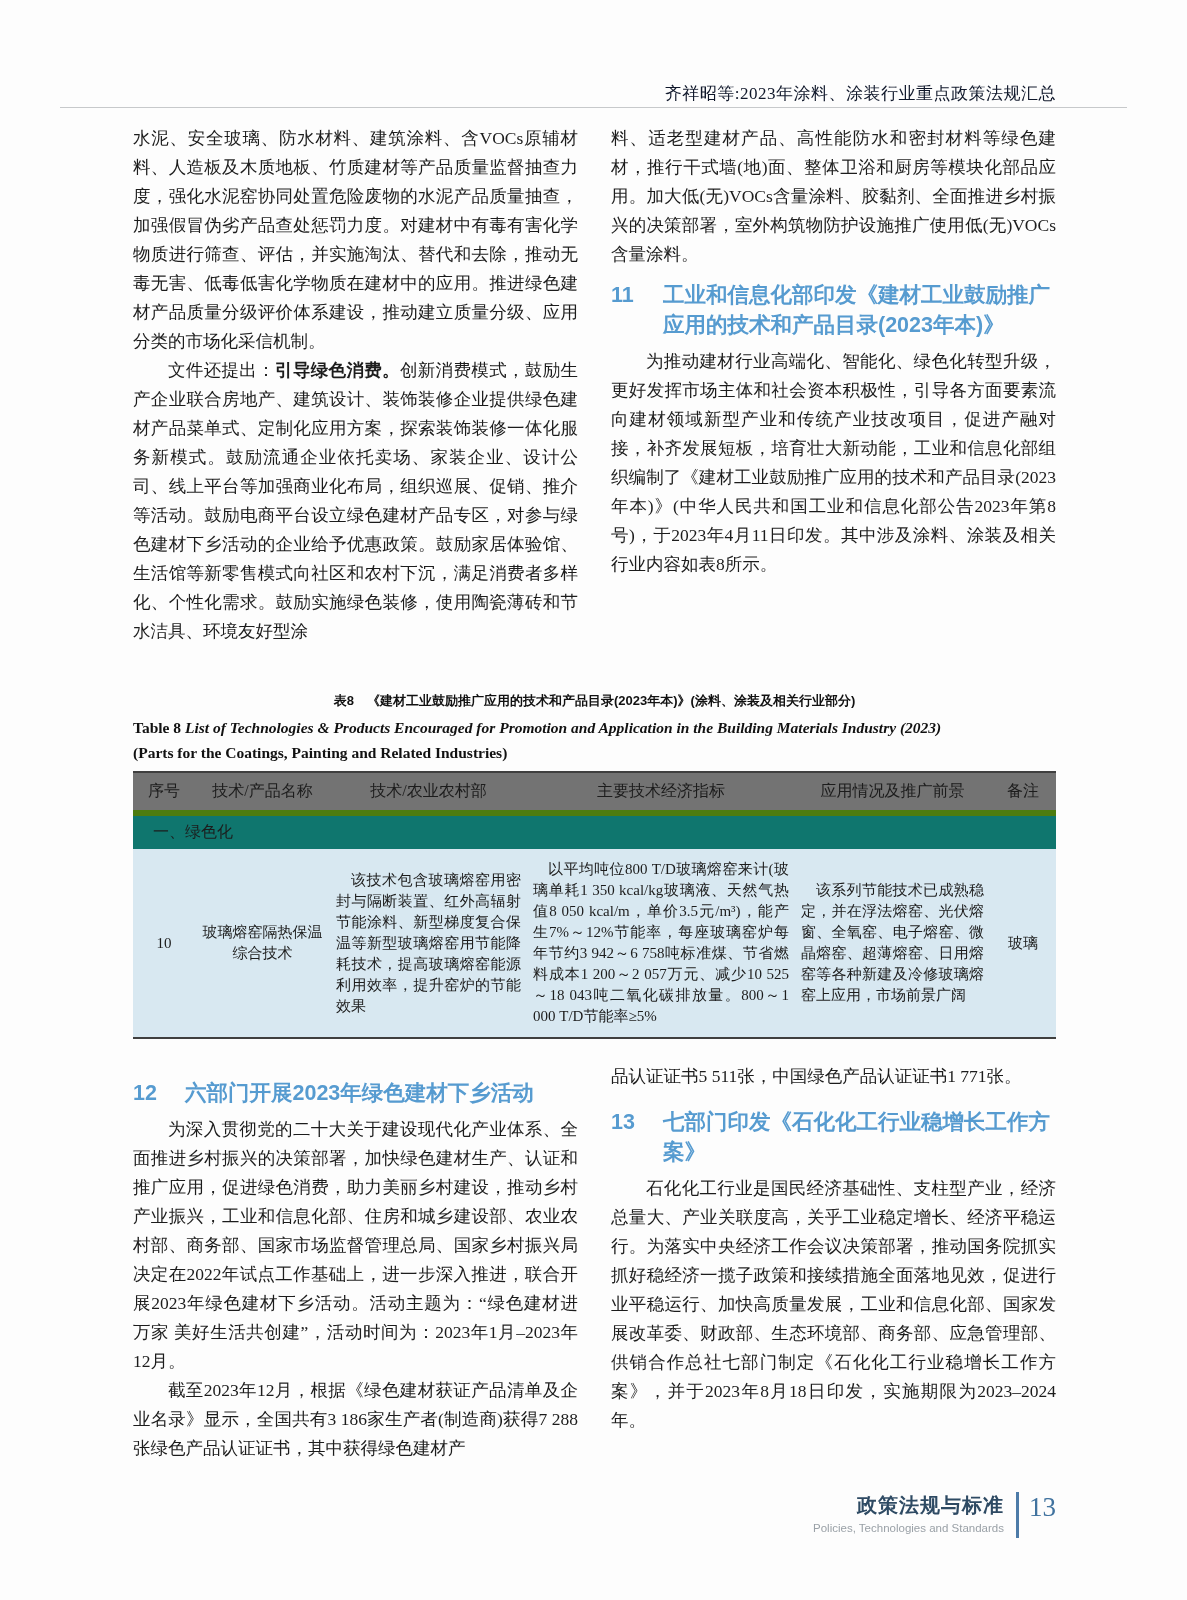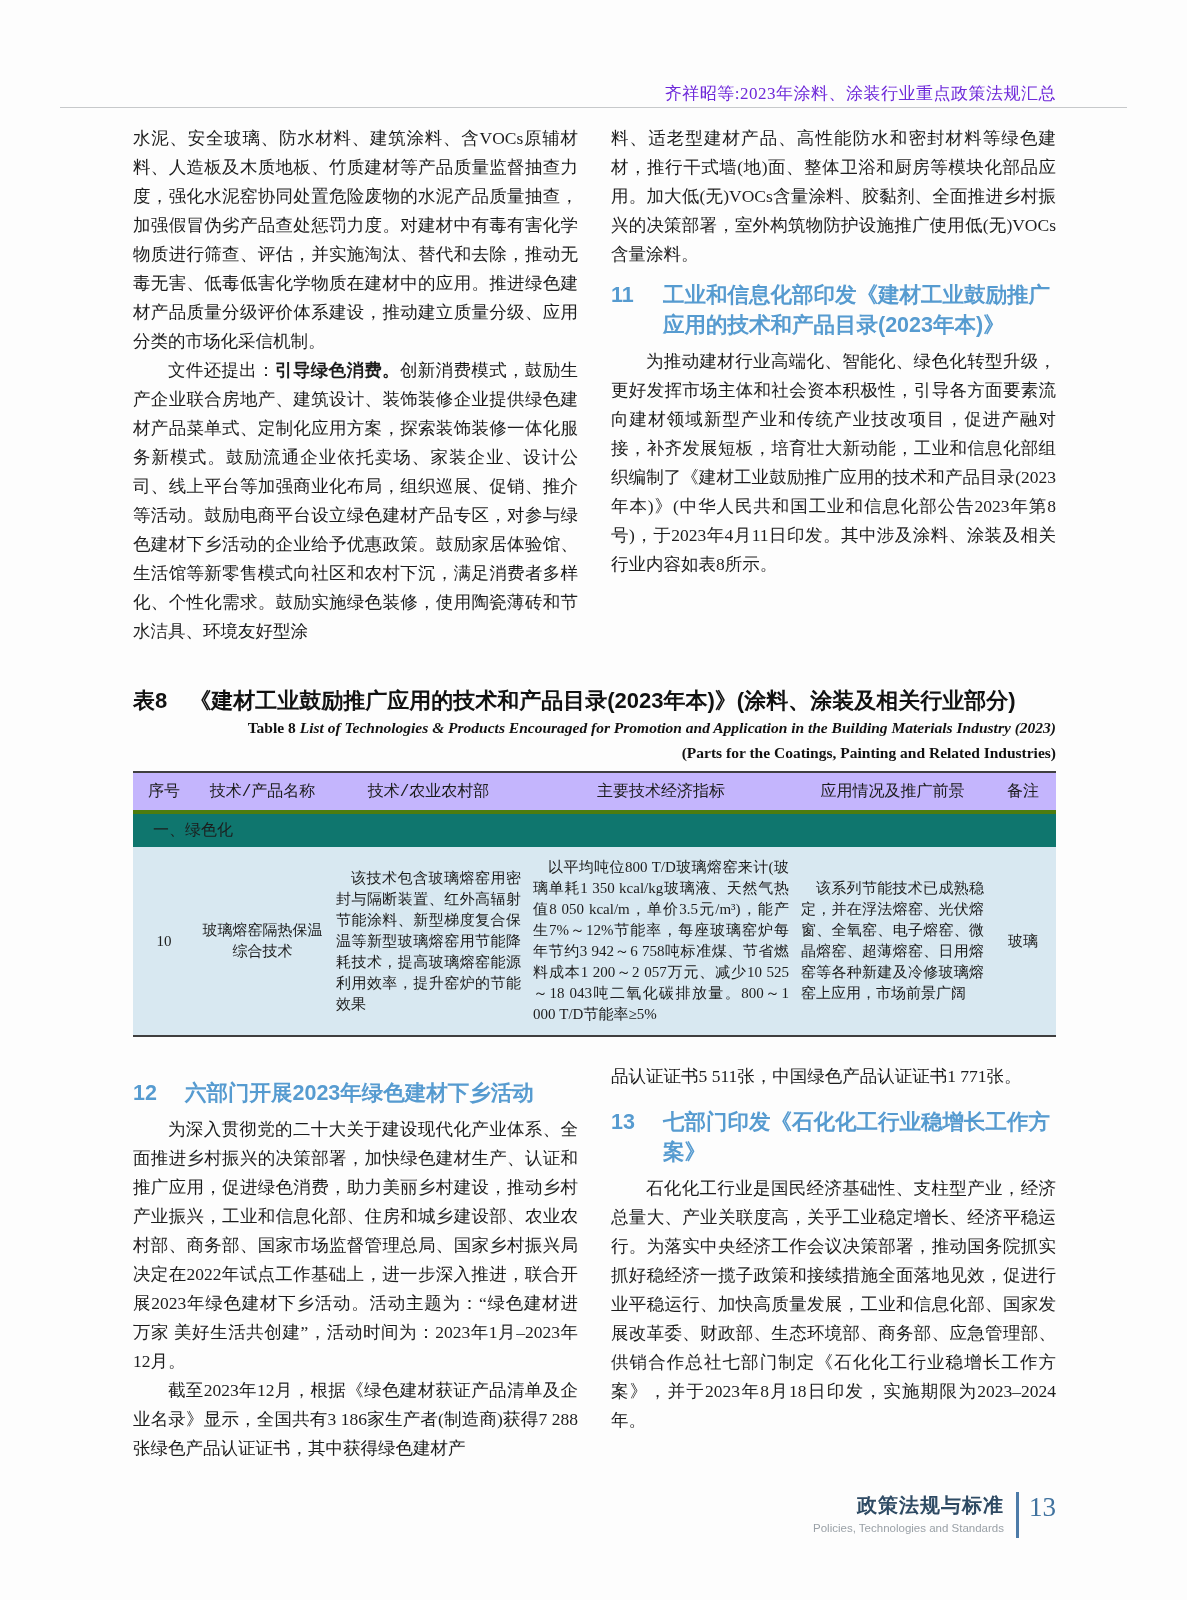--- a/index.html
+++ b/index.html
@@ -12,21 +12,21 @@
     margin: 0 auto;
     overflow: hidden;
     font-family: "Liberation Serif", "DejaVu Serif", serif;
     color: #1c1c1c;
   }
   
   .running-head {
     position: absolute;
     top: 82px; right: 131px;
     font-size: 17px;
-    color: #6d28d9;
+    color: #0f172a;
     letter-spacing: 0.5px;
   }
   .head-rule {
     position: absolute;
     top: 107px; left: 60px;
     width: 1067px; height: 1px;
     background: #c7c9cb;
   }
   
   .cols { position: absolute; left: 133px; width: 923px; display: flex; gap: 33px; }
@@ -48,44 +48,45 @@
     font-weight: 700;
     font-size: 21.5px;
     line-height: 30px;
     margin: 11px 0 7px 0;
   }
   .sec-num { flex: 0 0 52px; }
   .sec-title { flex: 1; }
   
   .table-block { position: absolute; top: 688px; left: 133px; width: 923px; }
   .cap-zh {
-    font-family: "Liberation Sans", "DejaVu Sans", sans-serif;
-    font-weight: 700;
-    font-size: 22px;
+    text-align: center;
+    font-family: "Liberation Sans", "DejaVu Sans", sans-serif;
+    font-weight: 700;
+    font-size: 13px;
     line-height: 26px;
     color: #111;
   }
   .cap-en {
-    text-align: right;
+    text-align: left;
     font-weight: 700;
     font-size: 15.5px;
     line-height: 23px;
     color: #111;
     margin-top: 2px;
   }
   .cap-en .it { font-style: italic; }
   table.t8 {
     width: 100%;
     border-collapse: collapse;
     margin-top: 7px;
     border-top: 2px solid #3f3f3f;
     border-bottom: 2px solid #3f3f3f;
     font-size: 15px;
   }
-  table.t8 thead tr { background: #c4b5fd; border-bottom: 4px solid #4d7c0f; font-family: Liberation Mono, monospace; }
+  table.t8 thead tr { background: #737373; border-bottom: 6px solid #4d7c0f; }
   table.t8 th {
     font-weight: 400;
     font-size: 16px;
     padding: 8px 2px;
     text-align: center;
   }
   table.t8 td { vertical-align: middle; }
   tr.group-row td {
     background: #0f766e;
     text-align: left;

